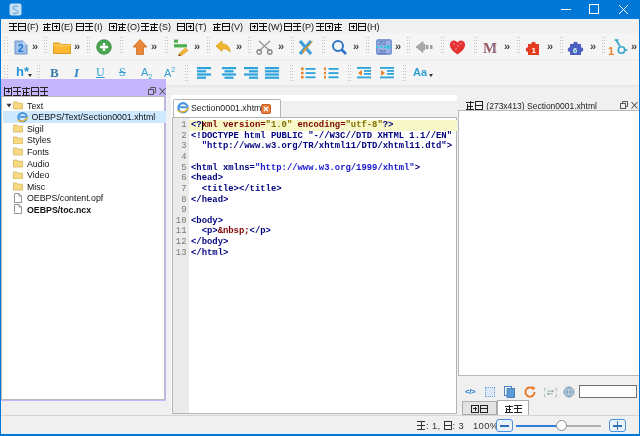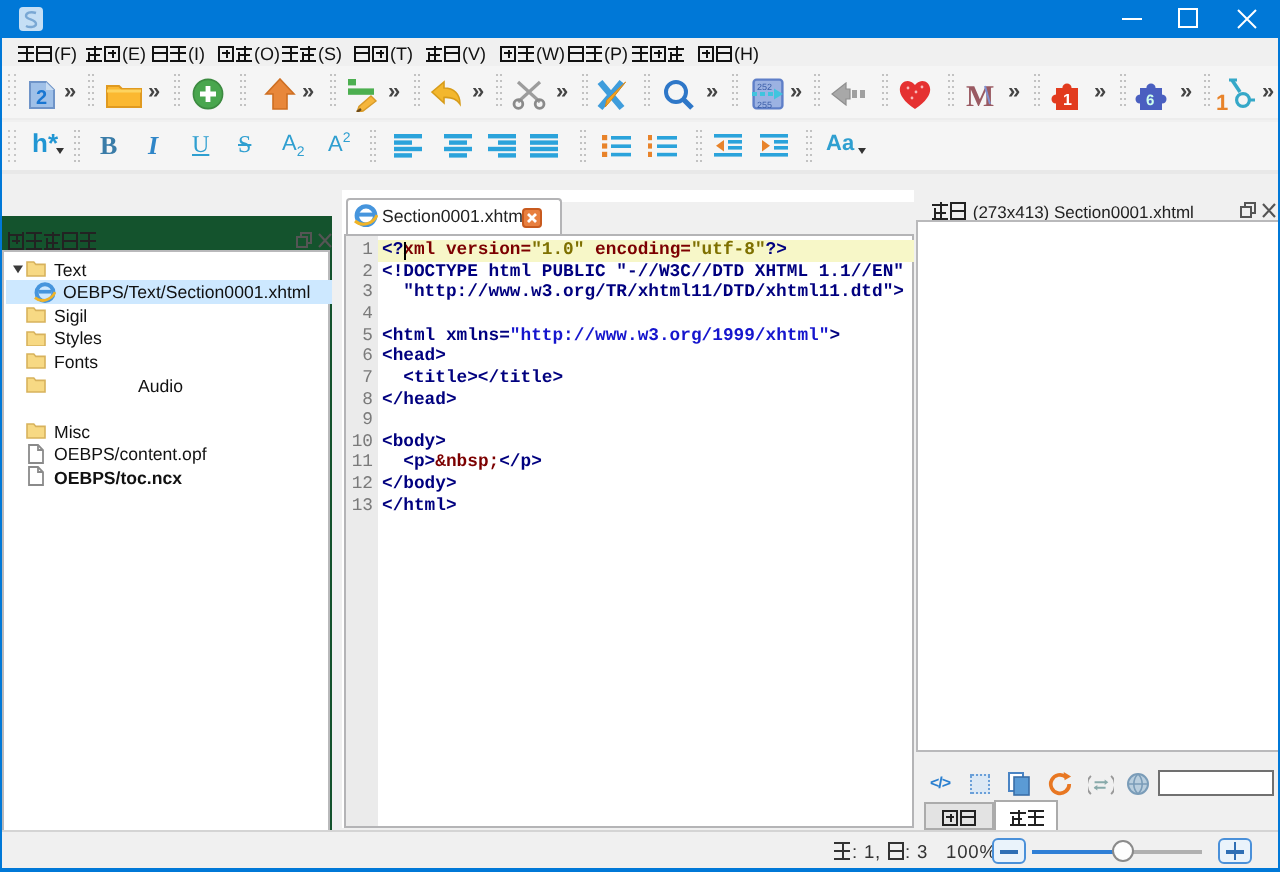--- a/index.html
+++ b/index.html
@@ -283,21 +283,21 @@
           <rect y="9.5" width="14" height="1.8"></rect>
         </g>
       <path d="M1 3 L5 5.9 L1 8.8 Z" fill="#e8832a"></path>
     </svg>
     <span class="sep" style="left:402px;height:16px;top:4px;"></span>
     <span class="abs" style="left:412px;top:5px;font-size:11px;font-weight:bold;color:#2f9fd0;">Aa</span>
     <span class="abs" style="left:428px;top:13px;width:0;height:0;border-left:2.5px solid transparent;border-right:2.5px solid transparent;border-top:3px solid #333;"></span>
   </div>
   <div class="abs" style="left:1px;top:85px;width:638px;height:2px;background:#e8e8e8;"></div>
 
-  <div class="abs" id="leftpanel" style="left:1px;top:108px;width:165px;height:322px;background:#14532d;">
+  <div class="abs" id="leftpanel" style="left:1px;top:79px;width:165px;height:322px;background:#c4b5fd;">
     <span class="abs" style="left:3px;top:7.5px;font-size:8.5px;color:#222;"><i class="cj g4"></i><i class="cj g1"></i><i class="cj g3"></i><i class="cj g2"></i><i class="cj g1"></i></span>
     <svg class="abs" style="left:145px;top:8px;" width="20" height="9" viewBox="0 0 20 9">
       <rect x="2.5" y="2.5" width="5" height="5" fill="none" stroke="#555" stroke-width="1"></rect>
       <path d="M4.5 2.5 v-2 h5 v5 h-2" fill="none" stroke="#555" stroke-width="1"></path>
       <path d="M13.5 1 l6 6.5 M19.5 1 l-6 6.5" stroke="#555" stroke-width="1.1"></path>
     </svg>
     <div class="abs" id="tree" style="left:0;top:17px;width:164px;height:304px;background:#fff;border:1px solid #b9b9bb;">
       <div class="trow" style="top:2.5px;">
         <svg class="abs" style="left:2.5px;top:3.5px;" width="6" height="5" viewBox="0 0 6 5">
             <path d="M0.5 0.8 h5 l-2.5 3.8 z" fill="#3a3a3a"></path>
@@ -330,21 +330,27 @@
       <div class="trow" style="top:48.9px;">
         <svg class="abs" style="left:10px;top:1.5px;" width="10" height="8.5" viewBox="0 0 10 8.5">
             <path d="M0.5 1 h3.4 l1 1.2 h4.6 v5.8 h-9 z" fill="#f7d984" stroke="#d8b25c" stroke-width="0.8"></path>
           </svg>
         <span class="lbl" style="left:24px;">Fonts</span>
       </div>
       <div class="trow" style="top:60.5px;">
         <svg class="abs" style="left:10px;top:1.5px;" width="10" height="8.5" viewBox="0 0 10 8.5">
             <path d="M0.5 1 h3.4 l1 1.2 h4.6 v5.8 h-9 z" fill="#f7d984" stroke="#d8b25c" stroke-width="0.8"></path>
           </svg>
-        <span class="lbl" style="left:24px;margin-left:42px;">Audio</span>
+        <span class="lbl" style="left:24px;">Audio</span>
+      </div>
+      <div class="trow" style="top:72.1px;">
+        <svg class="abs" style="left:10px;top:1.5px;" width="10" height="8.5" viewBox="0 0 10 8.5">
+            <path d="M0.5 1 h3.4 l1 1.2 h4.6 v5.8 h-9 z" fill="#f7d984" stroke="#d8b25c" stroke-width="0.8"></path>
+          </svg>
+        <span class="lbl" style="left:24px;">Video</span>
       </div>
       <div class="trow" style="top:95.3px;">
         <svg class="abs" style="left:11px;top:0.5px;" width="8" height="10" viewBox="0 0 8 10">
             <path d="M0.5 0.5 h4.5 l2.5 2.5 v6.5 h-7 z" fill="#fff" stroke="#8a8a8a" stroke-width="0.9"></path>
             <path d="M5 0.5 v2.5 h2.5" fill="none" stroke="#8a8a8a" stroke-width="0.9"></path>
           </svg>
         <span class="lbl" style="left:24px;">OEBPS/content.opf</span>
       </div>
       <div class="trow" style="top:83.7px;">
         <svg class="abs" style="left:10px;top:1.5px;" width="10" height="8.5" viewBox="0 0 10 8.5">

